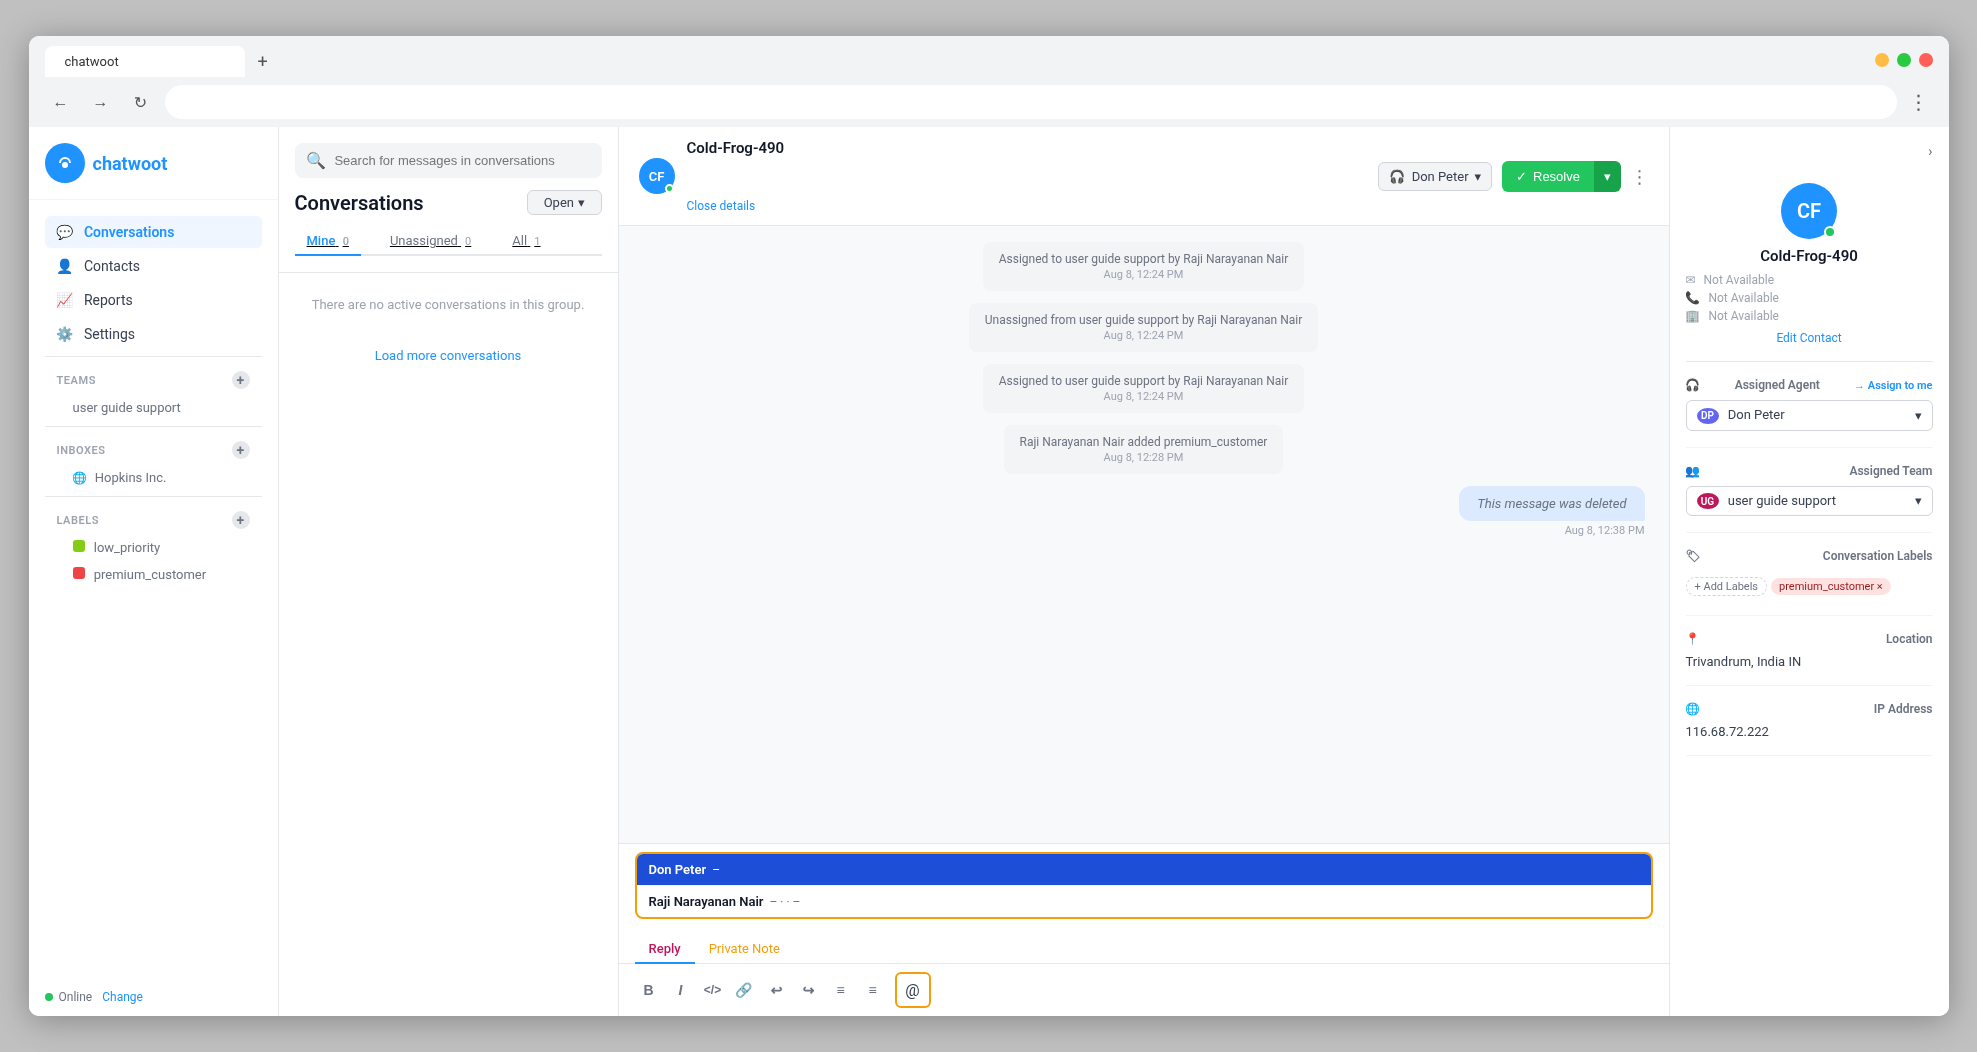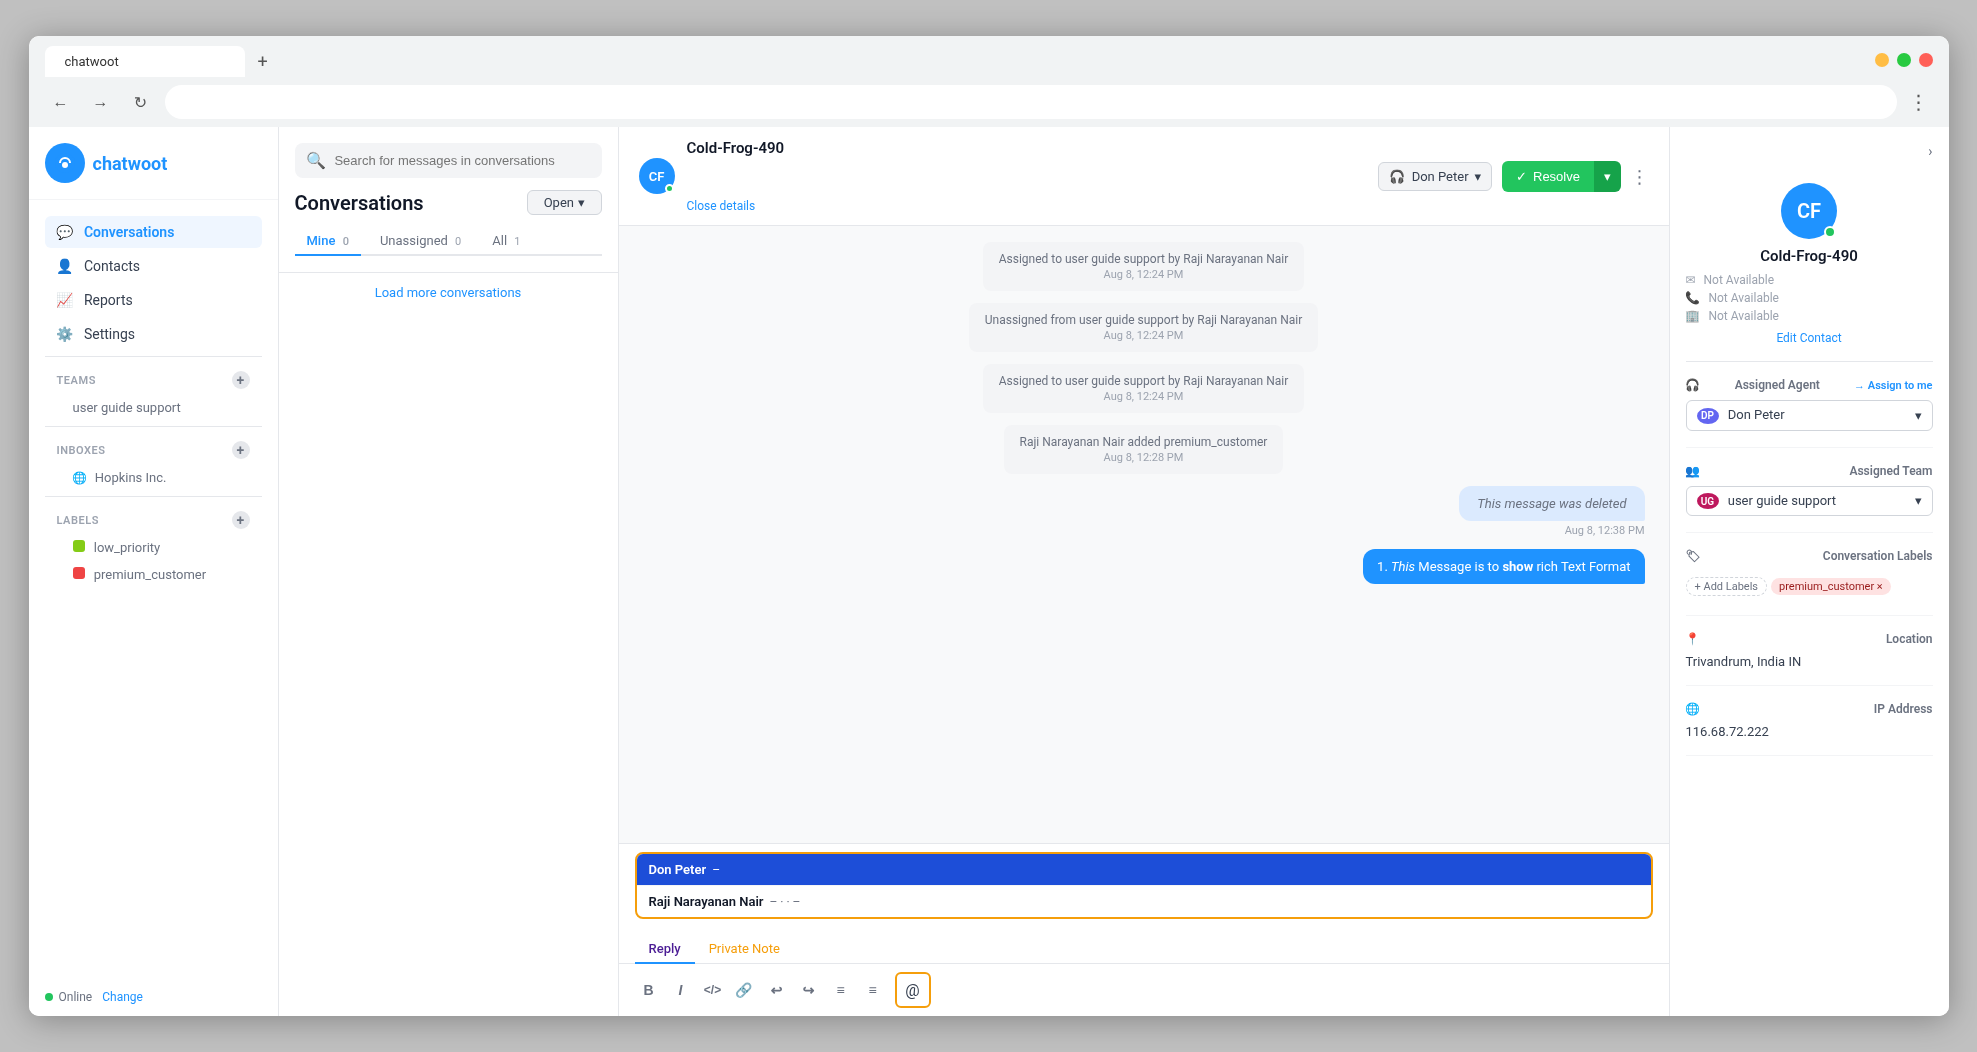--- a/index.html
+++ b/index.html
@@ -252,22 +252,23 @@
       border: 1px solid #d1d5db;
       border-radius: 6px;
       padding: 4px 16px;
       font-size: 13px;
       color: #374151;
       cursor: pointer;
     }
 
     .conv-tabs {
       display: flex;
-      gap: 7px;
+      gap: 17px;
       border-bottom: 2px solid #e5e7eb;
+      text-decoration: underline;
     }
 
     .conv-tab {
       padding: 6px 12px;
       font-size: 13px;
       color: #6b7280;
       cursor: pointer;
       border-bottom: 2px solid transparent;
       margin-bottom: -2px;
     }
@@ -501,21 +502,21 @@
 
     .compose-tab {
       padding: 6px 14px;
       font-size: 13px;
       cursor: pointer;
       border-bottom: 2px solid transparent;
       margin-bottom: -1px;
     }
 
     .compose-tab.active {
-      color: #4c1d95;
+      color: #be185d;
       border-bottom-color: #1f93ff;
       font-weight: 500;
     }
 
     .compose-tab.private {
       color: #f59e0b;
     }
 
     .compose-toolbar {
       display: flex;
@@ -899,20 +900,21 @@
             <span>Unassigned</span>
             <span class="conv-tab-count">0</span>
           </div>
           <div class="conv-tab">
             <span>All</span>
             <span class="conv-tab-count">1</span>
           </div>
         </div>
       </div>
 
+      <div class="conv-empty">There are no active conversations in this group.</div>
       <a class="load-more">Load more conversations</a>
     </div>
 
     <div class="chat-area">
 
       <div class="chat-header">
         <div class="contact-avatar">
           <span>CF</span>
           <div class="online-indicator"></div>
         </div>
@@ -959,25 +961,20 @@
           <span class="msg-time">Aug 8, 12:28 PM</span>
         </div>
 
         <div class="outgoing-msg">
           <div class="outgoing-bubble deleted">
             <span>This message was deleted</span>
           </div>
           <div class="msg-time-out">Aug 8, 12:38 PM</div>
         </div>
 
-        <div class="outgoing-msg">
-          <div class="rich-msg">
-            <span>1. <em>This</em> Message is to <strong>show</strong> rich Text Format</span>
-          </div>
-        </div>
 
       </div>
 
       <div class="compose-area">
 
         <div class="compose-mentions">
           <div class="compose-mention-row compose-selected">
             <span class="mention-name">Don Peter</span>
             <span class="mention-text">–</span>
           </div>

